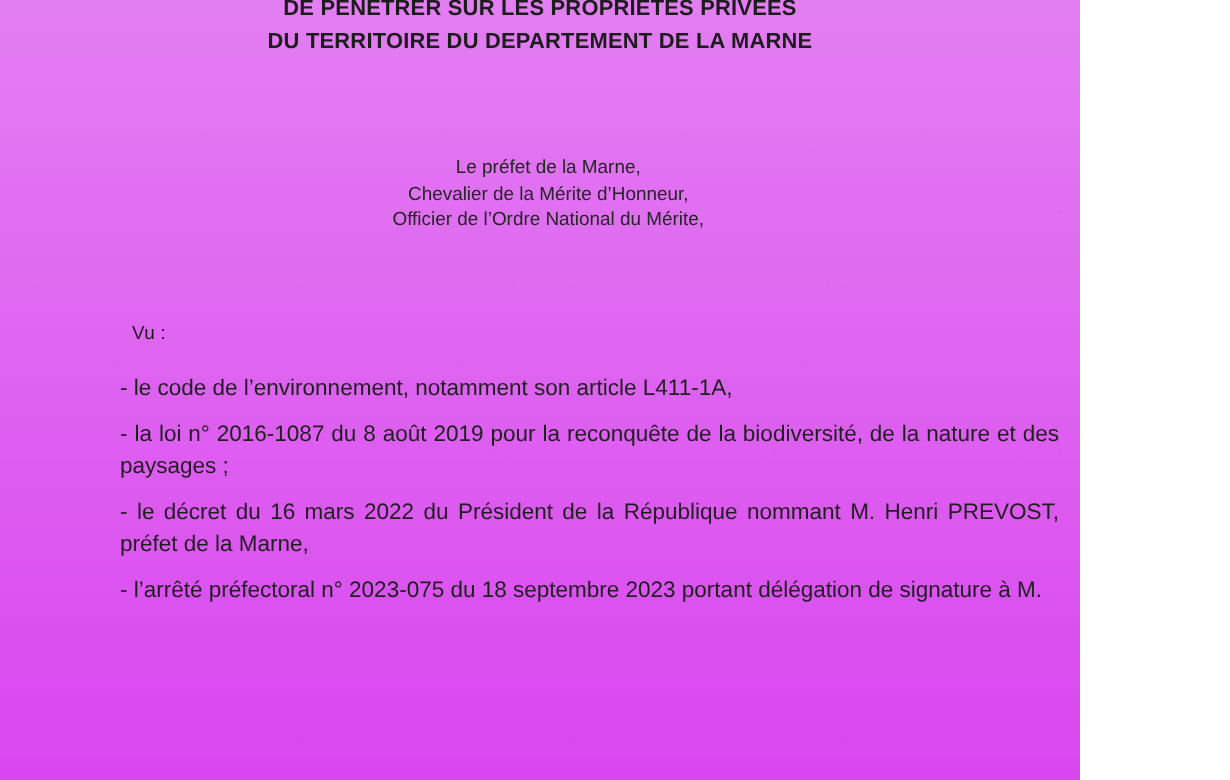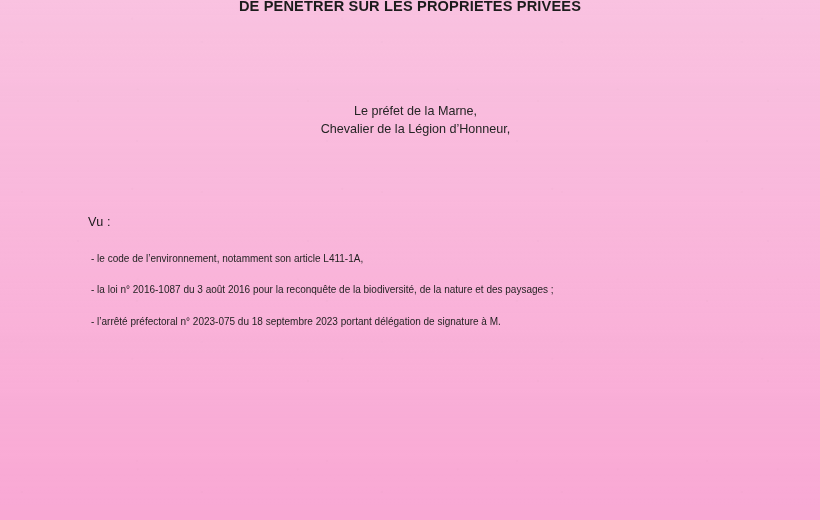--- a/index.html
+++ b/index.html
@@ -3,23 +3,23 @@
 <meta charset="utf-8">
 <title>Arrêté préfectoral — scan</title>
 <style>
   html, body {
     margin: 0;
     padding: 0;
     background: #ffffff;
   }
   #page {
     position: relative;
-    width: 820px;
+    width: 720px;
     height: 520px;
-    background: #f9a8d4;
+    background: #d946ef;
     overflow: hidden;
     font-family: "Liberation Sans", "DejaVu Sans", sans-serif;
     color: #1c1c1c;
     -webkit-font-smoothing: antialiased;
   }
   
   #scan-noise {
     position: absolute;
     inset: 0;
     pointer-events: none;
@@ -71,23 +71,23 @@
     font-size: 12.6px;
     font-weight: normal;
     color: #1a1a1a;
     letter-spacing: .2px;
   }
 
   
   #considerations {
     position: absolute;
     top: 249px;
-    left: 91px;
+    left: 80px;
     width: 626px;
-    font-size: 10px;
+    font-size: 15px;
     line-height: 20.4px;
     color: #1f1f1f;
   }
   .consideration {
     text-align: justify;
     text-justify: inter-word;
     margin: 0 0 11px 0;
     hyphens: none;
   }
   .consideration:last-child { margin-bottom: 0; }
@@ -95,27 +95,30 @@
   .clipped { margin-bottom: 0; }
 </style>
 </head>
 <body>
 
 <div id="page">
 
   <div id="scan-noise"></div>
 
   <div class="doc-title" id="title-line-1">DE PENETRER SUR LES PROPRIETES PRIVEES</div>
+  <div class="doc-title" id="title-line-2">DU TERRITOIRE DU DEPARTEMENT DE LA MARNE</div>
 
   <div id="authority-block">
     <div>Le préfet de la Marne,</div>
-    <div>Chevalier de la Légion d’Honneur,</div>
+    <div>Chevalier de la Mérite d’Honneur,</div>
+    <div>Officier de l’Ordre National du Mérite,</div>
   </div>
 
   <div id="vu-heading">Vu :</div>
 
   <div id="considerations">
     <p class="consideration">- le code de l’environnement, notamment son article L411-1A,</p>
-    <p class="consideration">- la loi n° 2016-1087 du 3 août 2016 pour la reconquête de la biodiversité, de la nature et des paysages ;</p>
+    <p class="consideration">- la loi n° 2016-1087 du 8 août 2019 pour la reconquête de la biodiversité, de la nature et des paysages ;</p>
+    <p class="consideration">- le décret du 16 mars 2022 du Président de la République nommant M. Henri PREVOST, préfet de la Marne,</p>
     <p class="consideration clipped">- l’arrêté préfectoral n° 2023-075 du 18 septembre 2023 portant délégation de signature à M.</p>
   </div>
 
 </div>
 
 </body></html>

